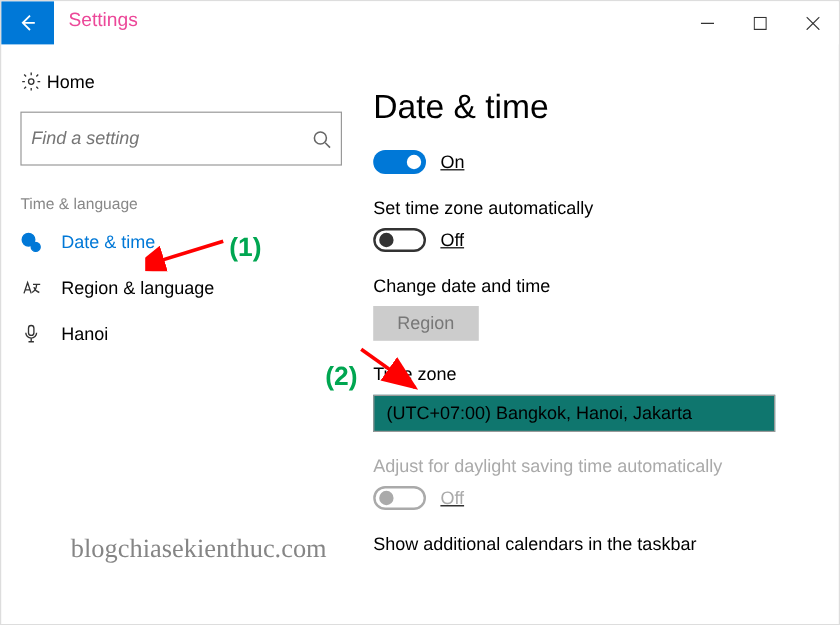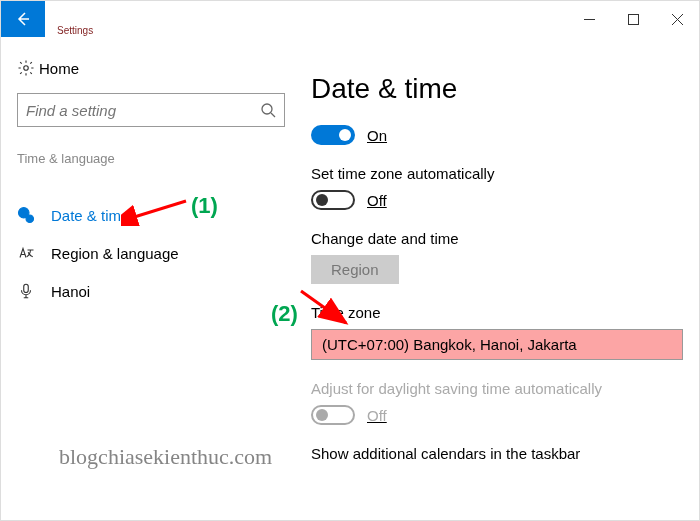--- a/index.html
+++ b/index.html
@@ -1,36 +1,36 @@
 <!DOCTYPE html>
 <html><head>
 <meta charset="utf-8">
 <style>
   * { box-sizing: border-box; margin: 0; padding: 0; font-family: "Segoe UI", Arial, sans-serif; }
   body { width: 700px; height: 521px; background: #fff; position: relative; overflow: hidden; border: 1px solid #ddd; }
 
   .titlebar { height: 36px; display: flex; align-items: stretch; background: #fff; }
   .back-btn { width: 44px; background: #0078d7; display: flex; align-items: center; justify-content: center; color: #fff; }
   .back-btn svg { width: 16px; height: 16px; fill: #fff; }
-  .title-label { flex: 0 0 auto; padding: 24px 12px; font-size: 10px; color: #7f1d1d; }
+  .title-label { flex: 0 0 auto; padding: 8px 12px; font-size: 16px; color: #ec4899; }
   .title-spacer { flex: 1; }
   .winbtn { width: 44px; display: flex; align-items: center; justify-content: center; color: #333; }
   .winbtn svg { width: 11px; height: 11px; stroke: #333; fill: none; stroke-width: 1; }
 
   .content { display: flex; height: calc(100% - 36px); }
   .sidebar { width: 300px; padding: 18px 16px 0 16px; }
   .home-row { display: flex; align-items: center; gap: 4px; padding: 4px 0 16px 0; }
   .gear-icon { width: 18px; height: 18px; }
   .home-label { font-size: 15px; }
 
-  .search-box { display: flex; align-items: center; border: 1px solid #999; height: 34px; padding: 0 8px; margin-bottom: 24px; }
+  .search-box { display: flex; align-items: center; border: 1px solid #999; height: 45px; padding: 0 8px; margin-bottom: 24px; }
   .search-input { flex: 1; border: none; outline: none; font-size: 15px; font-style: italic; color: #777; background: transparent; }
   .search-icon { width: 16px; height: 16px; }
 
-  .section-title { font-size: 13px; color: #888; margin-bottom: 30px; }
+  .section-title { font-size: 13px; color: #888; margin-bottom: 6px; }
 
   .nav-item { display: flex; align-items: center; gap: 16px; padding: 10px 0; font-size: 15px; cursor: pointer; }
   .nav-item.active { color: #0078d7; }
   .nav-item.active svg { stroke: #0078d7; fill: #0078d7; }
   .nav-icon { width: 18px; height: 18px; flex-shrink: 0; }
 
   .main { flex: 1; padding: 36px 0 0 10px; }
   .page-title { font-size: 28px; font-weight: 400; margin-bottom: 20px; }
 
   .setting-group { margin-bottom: 20px; }
@@ -44,21 +44,21 @@
   .toggle.off .knob { background: #333; left: 3px; }
   .toggle.off.disabled .knob { background: #aaa; }
   .toggle-label { font-size: 15px; }
   .toggle-label.disabled { color: #aaa; }
 
   .setting-label { font-size: 15px; margin-bottom: 8px; }
   .setting-label.disabled { color: #aaa; }
 
   .change-btn { background: #ccc; color: #777; border: none; padding: 6px 20px; font-size: 15px; cursor: default; }
 
-  .dropdown { border: 1px solid #999; padding: 6px 10px; font-size: 15px; width: 372px; background: #fca5a5; }
+  .dropdown { border: 1px solid #999; padding: 6px 10px; font-size: 15px; width: 335px; background: #0f766e; }
 
   
   .arrow { position: absolute; pointer-events: none; }
   .ann-text { position: absolute; color: #00a651; font-weight: bold; font-size: 22px; font-family: Arial, sans-serif; pointer-events: none; }
   .watermark { position: absolute; left: 58px; bottom: 50px; color: rgba(120,120,120,0.9); font-size: 22px; font-family: "Comic Sans MS", cursive; pointer-events: none; }
 </style>
 </head>
 <body>
 
 <div class="titlebar">

